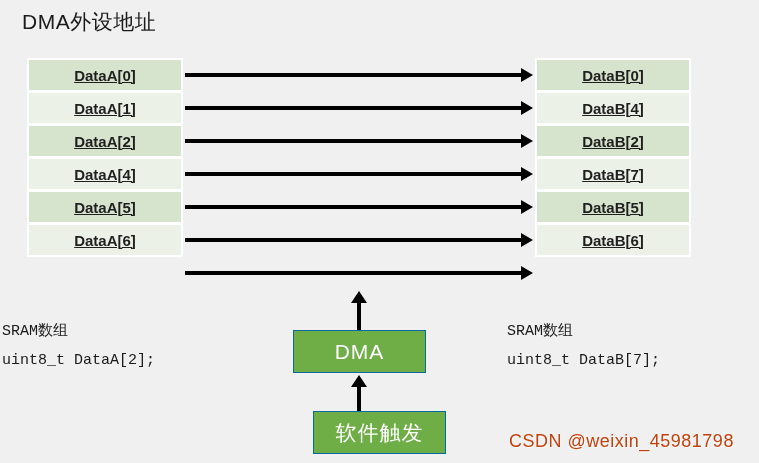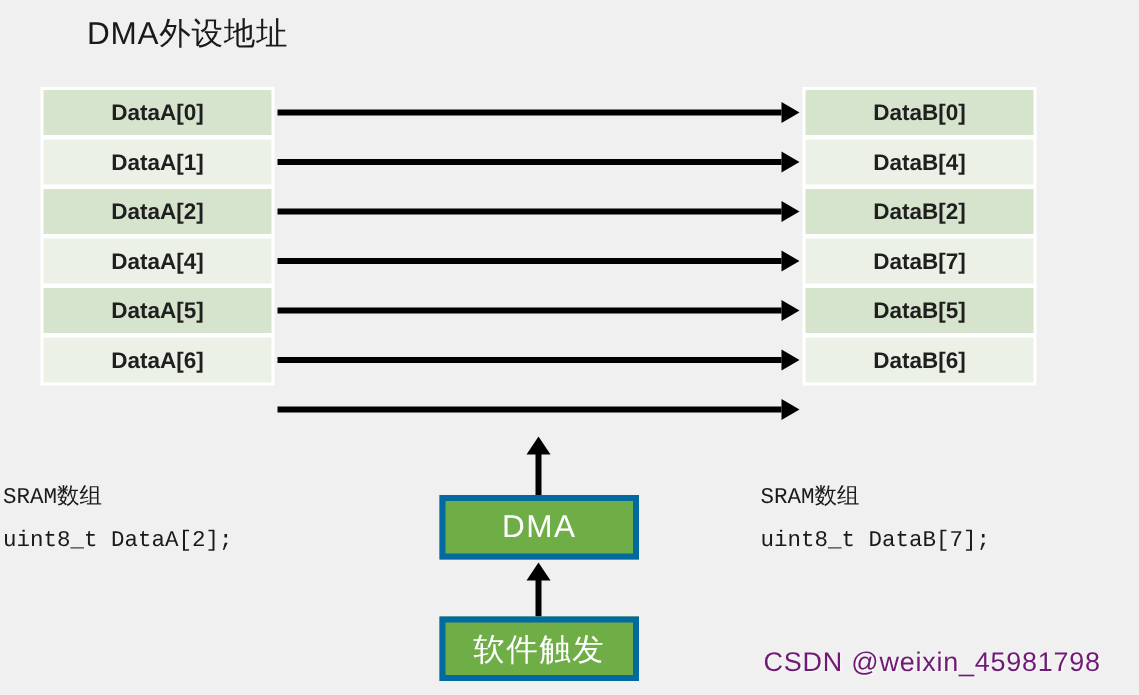--- a/index.html
+++ b/index.html
@@ -11,21 +11,20 @@
     overflow: hidden;
   }
   .stage { position: absolute; left: 0; top: 0; width: 759px; height: 463px; }
 
   .col-title {
     position: absolute;
     font-size: 21px;
     color: #1a1a1a;
     letter-spacing: 0.5px;
     white-space: nowrap;
-    margin-left: 36px;
   }
   #title-left  { left: 22px;  top: 8px; }
   #title-right { left: 511px; top: 8px; }
 
   .mem-table {
     position: absolute;
     top: 58px;
     width: 156px;
     background: #ffffff;
     padding: 2px;
@@ -37,20 +36,21 @@
   #table-right { left: 535px; justify-content: space-between; }
   .mem-row {
     height: 30px;
     display: flex;
     align-items: center;
     justify-content: center;
     font-size: 15px;
     font-weight: bold;
     color: #1f1f1f;
     background: #ebf1e7;
+    text-decoration: underline;
   }
   .mem-table .mem-row:nth-child(odd) { background: #d6e3cd; }
 
   
   .h-arrow {
     position: absolute;
     left: 185px;
     width: 336px;
     height: 4px;
     background: #000;
@@ -66,30 +66,30 @@
     border-left: 12px solid #000;
   }
 
   
   .flow-box {
     position: absolute;
     left: 293px;
     width: 133px;
     height: 43px;
     background: #6fad47;
-    border: 4px solid #0369a1;
+    border: 1px solid #0369a1;
     color: #ffffff;
     font-size: 21px;
     display: flex;
     align-items: center;
     justify-content: center;
     letter-spacing: 1px;
   }
   #dma-box     { top: 330px; }
-  #trigger-box { top: 411px; }
+  #trigger-box { top: 411px; margin-left: 20px; }
 
   
   .v-line {
     position: absolute;
     width: 4px;
     background: #000;
     left: 357px;
   }
   .v-head {
     position: absolute;
@@ -116,21 +116,21 @@
     font-family: Liberation Mono, monospace;
   }
   #caption-left  { left: 2px; }
   #caption-right { left: 507px; }
 
   .watermark {
     position: absolute;
     left: 509px;
     top: 431px;
     font-size: 18px;
-    color: #701a75;
+    color: #c2410c;
     text-shadow: 1px 1px 0 #fbfbfb;
     letter-spacing: 0.5px;
     white-space: nowrap;
   }
 </style>
 </head>
 <body>
 
 <div class="stage">
 

